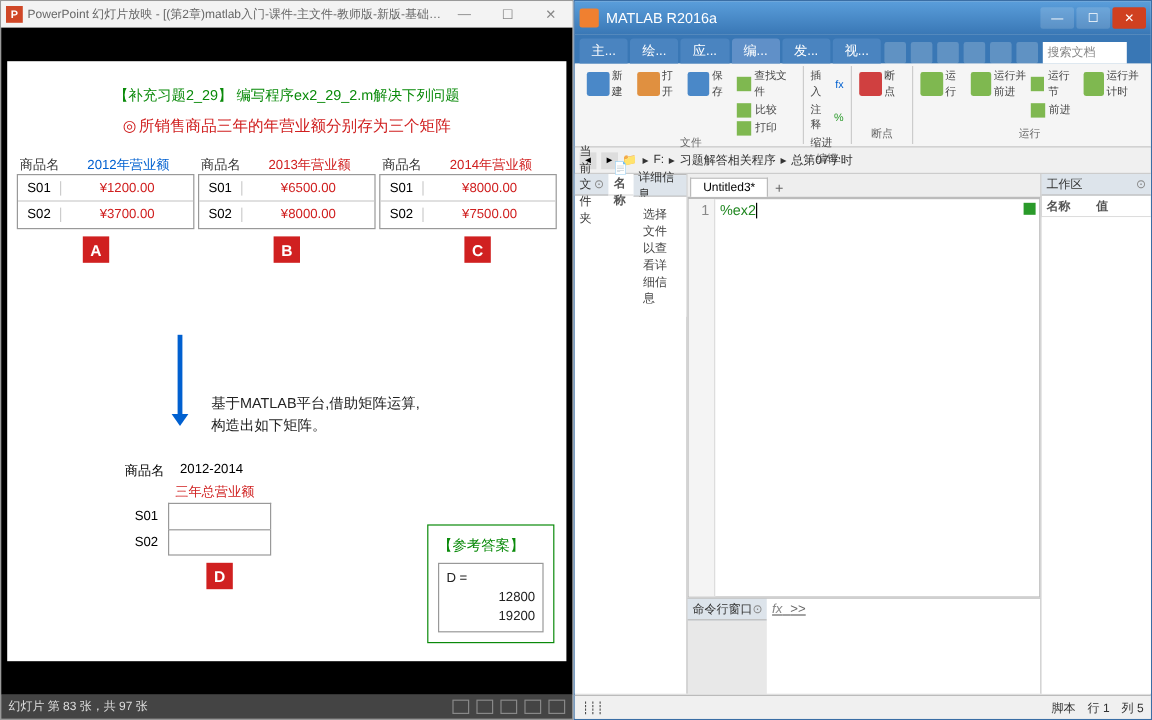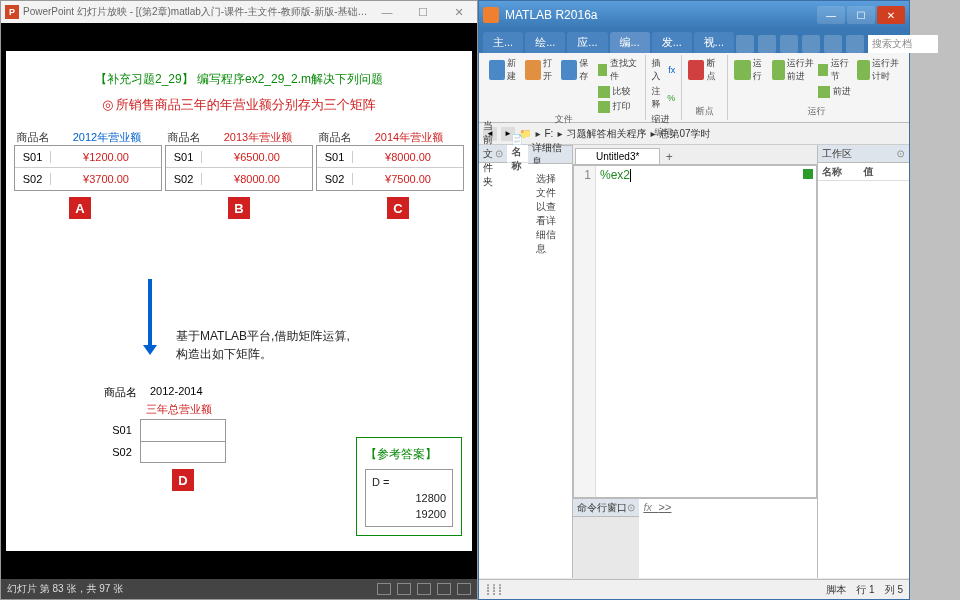--- a/index.html
+++ b/index.html
@@ -54,21 +54,21 @@
 
 .answer-box { position: absolute; left: 350px; top: 386px; width: 106px; border: 1px solid #0a8a0a; padding: 8px; font-size: 12px; }
 .answer-title { color: #0a8a0a; margin-bottom: 6px; }
 .answer-inner { border: 1px solid #999; padding: 4px 6px; font-size: 11px; color: #222; line-height: 16px; }
 
 .ppt-status { position: absolute; bottom: 0; left: 0; right: 0; height: 20px; background: #444; color: #ddd; font-size: 10px; display: flex; align-items: center; padding: 0 6px; }
 .ppt-status-right { margin-left: auto; display: flex; gap: 6px; align-items: center; }
 .ppt-status-ico { width: 14px; height: 12px; border: 1px solid #888; }
 
 
-.matlab-window { position: absolute; left: 478px; top: 0; width: 432px; height: 600px; background: #e8e8e8; border: 1px solid #3a6ea5; }
+.matlab-window { position: absolute; left: 478px; top: 0; width: 482px; height: 600px; background: #e8e8e8; border: 1px solid #3a6ea5; }
 .ml-titlebar { height: 28px; background: linear-gradient(#5a9edb, #3977b5); display: flex; align-items: center; padding: 0 4px; }
 .ml-icon { width: 16px; height: 16px; background: #f08030; border-radius: 2px; margin-right: 6px; }
 .ml-title { color: #fff; font-size: 12px; flex: 1; }
 .ml-winbtns { display: flex; gap: 2px; }
 .ml-winbtn { width: 28px; height: 18px; display: flex; align-items: center; justify-content: center; font-size: 10px; color: #fff; background: rgba(255,255,255,0.15); cursor: pointer; border-radius: 2px; }
 .ml-winbtn.close { background: #d04020; }
 
 .ml-tabs { height: 24px; background: #3977b5; display: flex; align-items: flex-end; padding-left: 4px; gap: 2px; }
 .ml-tab { padding: 3px 10px; font-size: 11px; color: #fff; background: #4a84c0; border-radius: 3px 3px 0 0; cursor: pointer; }
 .ml-tab.active { background: #6090c8; }
@@ -100,21 +100,21 @@
 .ml-panel-center { flex: 1; display: flex; flex-direction: column; }
 .ml-panel-head { height: 18px; background: #dde4eb; border-bottom: 1px solid #bbb; font-size: 10px; padding: 0 4px; display: flex; align-items: center; color: #333; }
 .ml-panel-head .odot { margin-left: auto; color: #888; }
 .ml-panel-cols { height: 18px; border-bottom: 1px solid #ddd; font-size: 10px; display: flex; align-items: center; padding: 0 4px; color: #555; }
 .ml-panel-cols span { flex: 1; font-weight: bold; }
 .ml-panel-body { flex: 1; background: #fff; }
 
 .ml-editor-head { height: 18px; background: #dde4eb; display: flex; align-items: center; font-size: 10px; padding: 0 4px; }
 .ml-editor-doc { width: 12px; height: 12px; background: #fff; border: 1px solid #888; margin-right: 4px; }
 .ml-editor-tabs { height: 20px; background: #eee; border-bottom: 1px solid #bbb; display: flex; align-items: flex-end; }
-.ml-editor-tab { padding: 2px 20px; font-size: 10px; background: #fff; border: 1px solid #bbb; border-bottom: none; margin-left: 2px; cursor: pointer; display: flex; align-items: center; gap: 4px; }
+.ml-editor-tab { padding: 2px 10px; font-size: 10px; background: #fff; border: 1px solid #bbb; border-bottom: none; margin-left: 2px; cursor: pointer; display: flex; align-items: center; gap: 4px; }
 .ml-editor-tab-add { width: 18px; text-align: center; font-size: 12px; color: #666; cursor: pointer; }
 .ml-editor-body { flex: 1; background: #fff; display: flex; font-family: Consolas, monospace; font-size: 12px; position: relative; border: 1px solid #bbb; margin: 0; }
 .ml-editor-gutter { width: 22px; background: #f4f4f4; color: #888; text-align: right; padding: 2px 4px 0 0; border-right: 1px solid #ddd; }
 .ml-editor-text { flex: 1; padding: 2px 4px; color: #228822; position: relative; }
 .ml-cursor { display: inline-block; width: 1px; height: 13px; background: #000; vertical-align: middle; animation: blink 1s infinite; }
 @keyframes blink { 50% { opacity: 0; } }
 .ml-editor-sq { position: absolute; right: 3px; top: 3px; width: 10px; height: 10px; background: #2a9a2a; }
 
 .ml-cmdwin { height: 80px; border-top: 1px solid #bbb; display: flex; }
 .ml-cmd-body { flex: 1; background: #fff; font-family: Consolas, monospace; font-size: 11px; padding: 2px 4px; color: #666; text-decoration: underline; }

